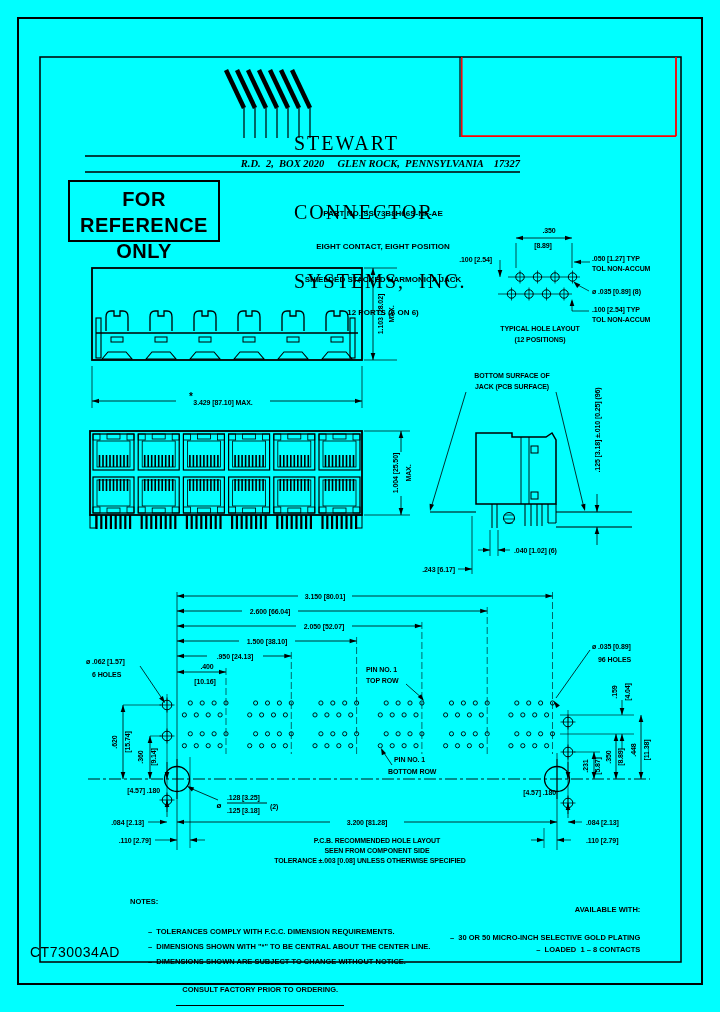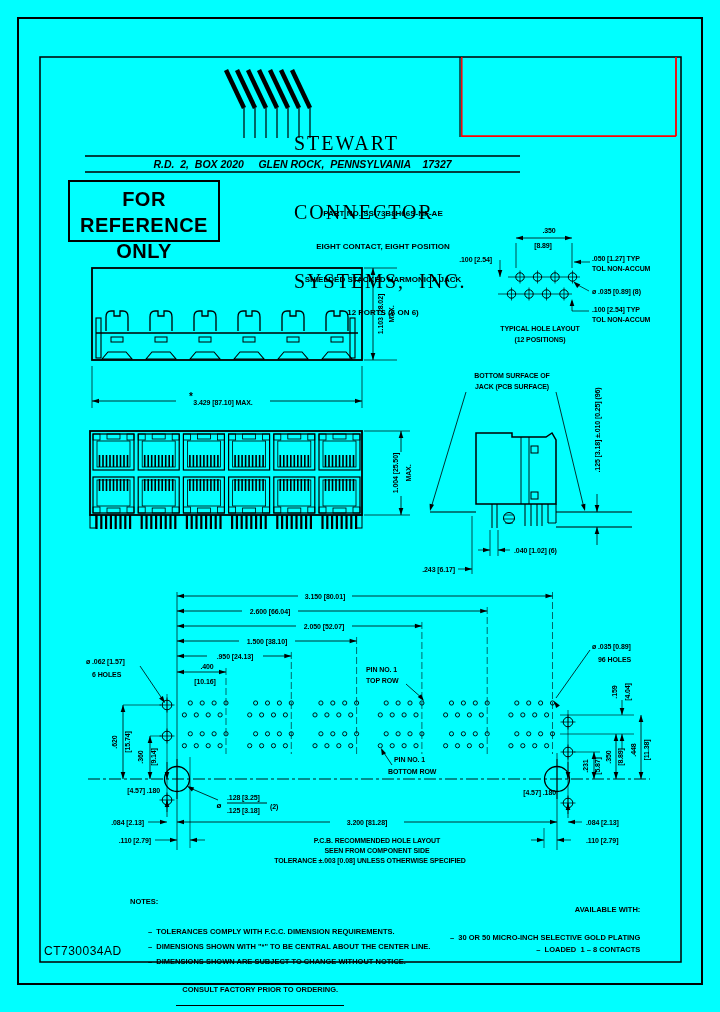--- a/index.html
+++ b/index.html
@@ -2,34 +2,34 @@
 <html><head>
 <meta charset="utf-8">
 <style>
   html,body{margin:0;padding:0;background:#00ffff;}
   .page{position:relative;width:720px;height:1012px;background:#00ffff;
         font-family:"Liberation Sans",sans-serif;color:#000;overflow:hidden;}
   .page svg{position:absolute;left:0;top:0;}
   .abs{position:absolute;}
   .company{left:294px;top:86px;font-family:"Liberation Serif",serif;
            font-size:20px;line-height:23px;letter-spacing:2px;white-space:pre;}
-  .address{left:85px;top:158px;width:435px;text-align:center;font-family:Liberation Sans, sans-serif;
+  .address{left:85px;top:158px;width:435px;text-align:right;font-family:Liberation Serif, serif;
            font-style:italic;font-weight:bold;font-size:10.5px;white-space:pre;}
   .refbox{left:68px;top:180px;width:152px;height:62px;border:2.5px solid #000;
           box-sizing:border-box;text-align:center;padding-top:4px;
           font-size:20px;line-height:26px;font-weight:bold;letter-spacing:.5px;}
   .partinfo{left:270px;top:186px;width:226px;text-align:center;font-size:8px;
             font-weight:bold;line-height:11px;white-space:pre;}
   .notes{left:130px;top:879px;font-size:7.5px;font-weight:bold;white-space:pre;}
   .notes .nitem{margin-left:18px;line-height:15px;}
   .consult{margin-left:38px;margin-top:7px;border-bottom:1.2px solid #000;
            display:inline-block;padding:0 6px 11px 6px;}
   .avail{left:438px;top:887px;font-size:7.5px;font-weight:bold;white-space:pre;text-align:right;}
   .avail .aitem{margin-left:12px;line-height:12px;}
-  .ctnum{left:44px;top:944px;font-size:12px;letter-spacing:.5px;}
+  .ctnum{left:30px;top:944px;font-size:14px;letter-spacing:.5px;}
 </style>
 </head>
 <body>
 
 <div class="page">
 
   <svg id="dwg" width="720" height="1012" viewBox="0 0 720 1012">
       <rect x="18" y="18" width="684" height="966" fill="none" stroke="#000000" stroke-width="2"></rect>
       <rect x="40" y="57" width="641" height="905" fill="none" stroke="#000000" stroke-width="1.5"></rect>
       <line x1="85" y1="156" x2="520" y2="156" stroke="#000000" stroke-width="1.5"></line>

